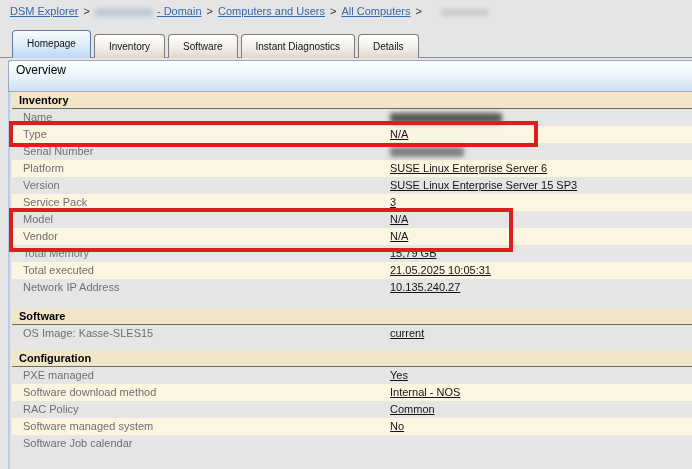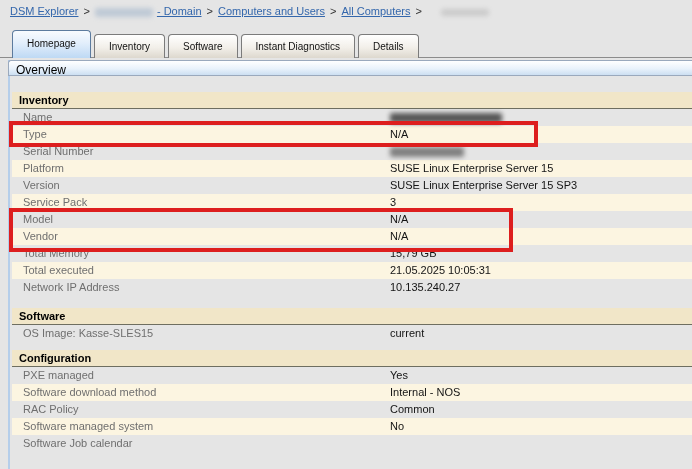--- a/index.html
+++ b/index.html
@@ -23,33 +23,33 @@
     padding:0 14px; margin-right:3px; border:1px solid #7b7b7b; border-bottom:none;
     border-radius:4px 4px 0 0; height:24px; line-height:23px; cursor:pointer;
     background:linear-gradient(#ffffff,#f2efe9 55%,#ddd8ce); position:relative; top:0; }
   .tab.active { height:28px; line-height:26px; border-color:#5c7b9e;
     background:linear-gradient(#f8fbfe,#e2eefb 45%,#bed9f4); z-index:4; }
 
   
   .panel-top-line { position:absolute; top:57px; left:0; width:692px; height:0; border-top:1px solid #8c8c8c; z-index:1; }
   .left-accent { position:absolute; top:60px; bottom:0; left:8px; width:2px; background:#b5ceea; }
 
-  .overview-bar { position:absolute; top:60px; left:8px; right:0; height:16px;
+  .overview-bar { position:absolute; top:60px; left:8px; right:0; height:32px;
     border:1px solid #9aa9bd; border-right:none; border-radius:3px 0 0 0;
     background:linear-gradient(#ffffff,#e9f2fb 55%,#ccdff2);
     font-size:12px; color:#000; line-height:19px; padding-left:7px; }
 
   .sections { position:absolute; top:92px; left:12px; right:0; }
   .sec-header { height:17px; line-height:17px; background:#f1e6c8; border-bottom:1px solid #6e6e60;
     font-size:11px; font-weight:bold; color:#000; padding-left:7px; }
   .row { height:17px; line-height:17.5px; font-size:11px; display:flex; }
   .row.stripe { background:#fcf5e1; }
   .row .lbl { color:#6f6f6f; padding-left:11px; width:378px; flex:0 0 378px;
     white-space:nowrap; overflow:hidden; }
-  .row .val { color:#141414; white-space:nowrap; }
+  .row .val { color:#141414; white-space:nowrap;text-decoration:underline; }
   .gap12 { height:12px; } .gap8 { height:8px; }
 
   
   .hl { position:absolute; border:4px solid #dd1e1e; z-index:5; pointer-events:none; }
   .hl.type { top:121px; left:9px; width:529px; height:26px; }
   .hl.modelvendor { top:208px; left:9px; width:504px; height:44px; }
 </style>
 </head>
 <body>
 
@@ -78,21 +78,21 @@
     <div class="row stripe">
       <span class="lbl">Type</span>
       <span class="val">N/A</span>
     </div>
     <div class="row">
       <span class="lbl">Serial Number</span>
       <span class="val"><span class="smudge dark2"></span></span>
     </div>
     <div class="row stripe">
       <span class="lbl">Platform</span>
-      <span class="val">SUSE Linux Enterprise Server 15</span>
+      <span class="val">SUSE Linux Enterprise Server 6</span>
     </div>
     <div class="row">
       <span class="lbl">Version</span>
       <span class="val">SUSE Linux Enterprise Server 15 SP3</span>
     </div>
     <div class="row stripe">
       <span class="lbl">Service Pack</span>
       <span class="val">3</span>
     </div>
     <div class="row">

